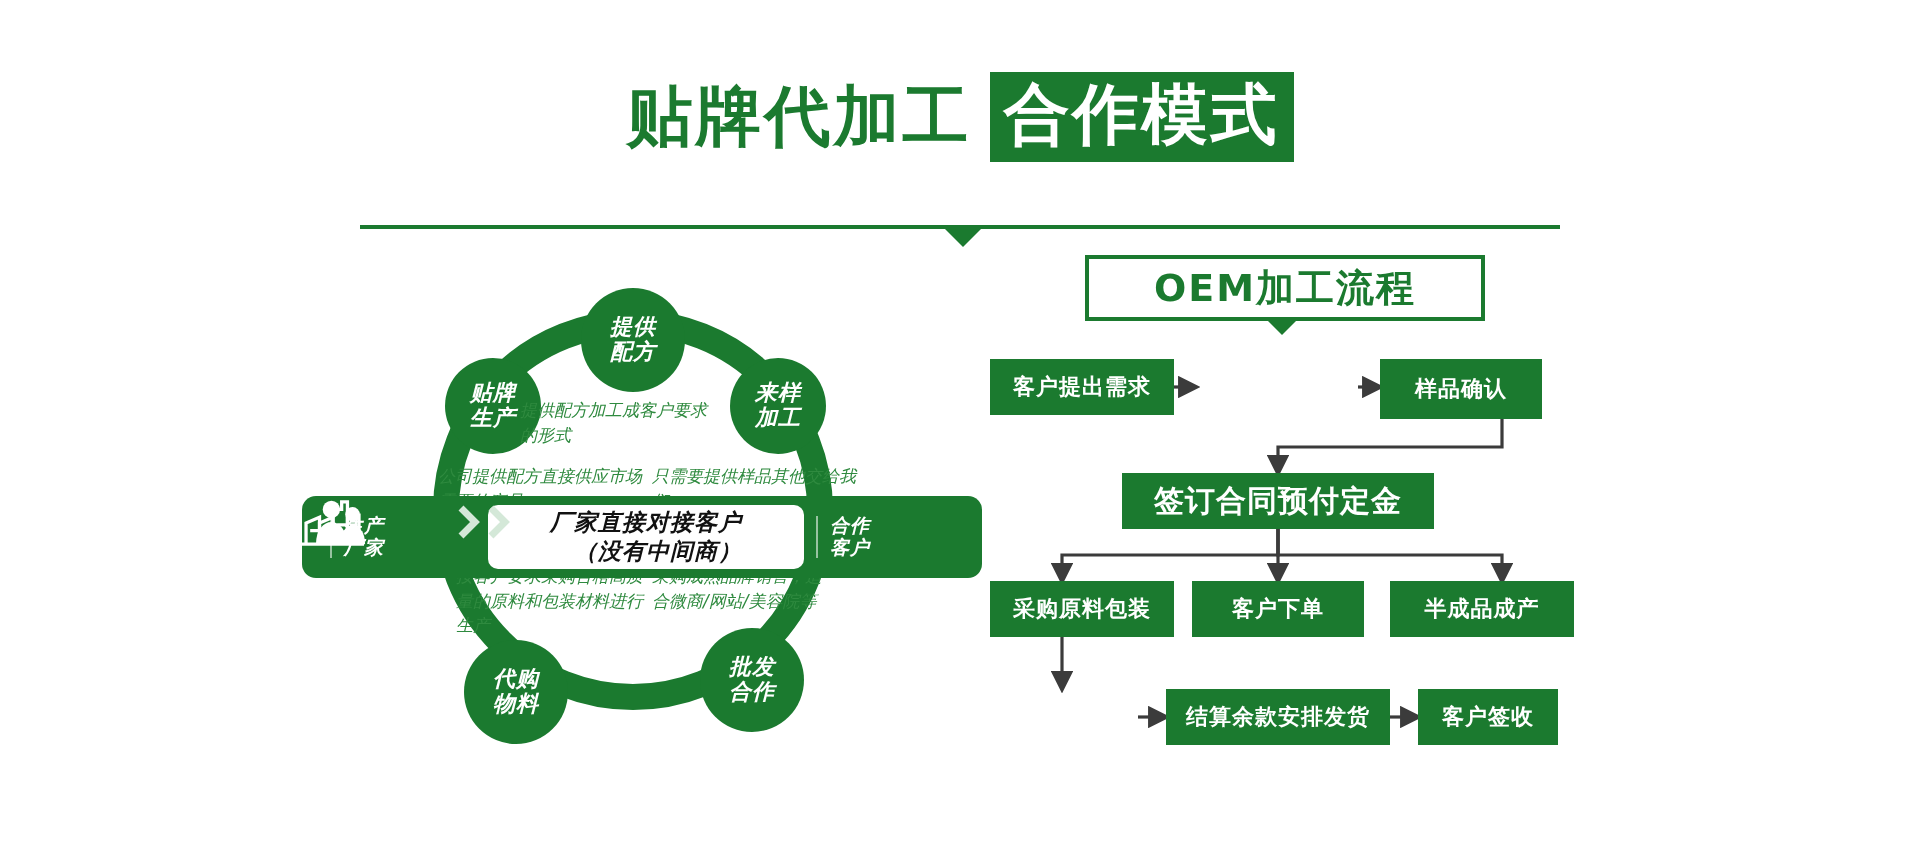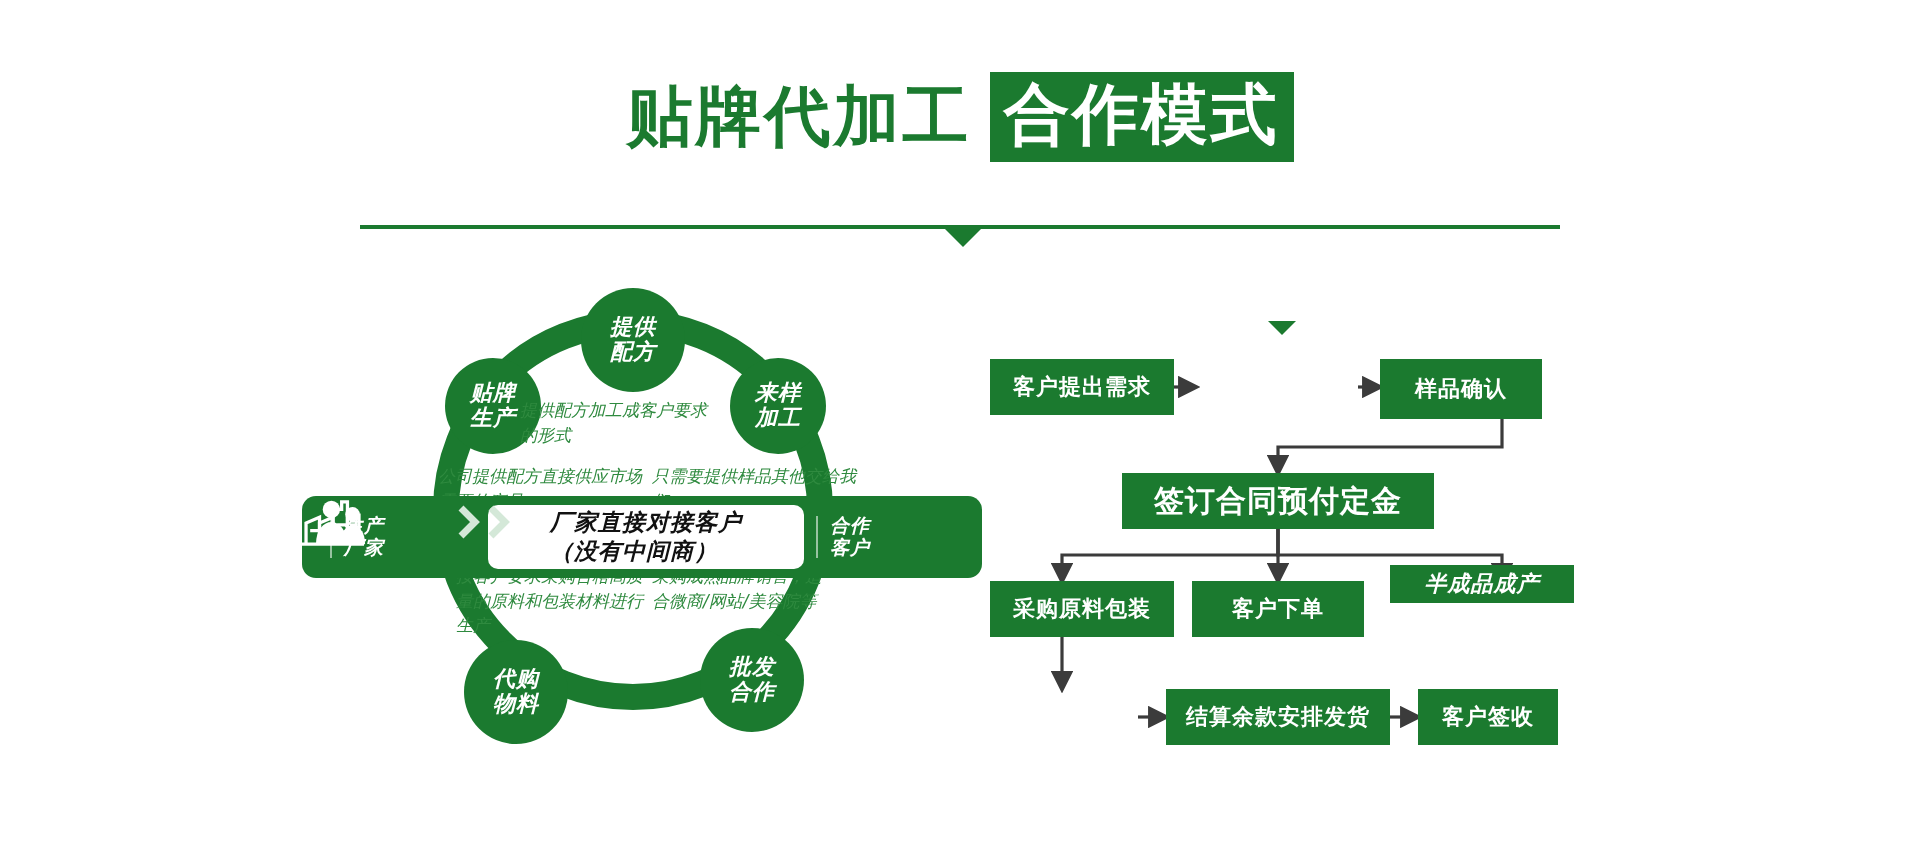--- a/index.html
+++ b/index.html
@@ -85,21 +85,21 @@
     line-height: 1.18; letter-spacing: 1px;
   }
   .cb-center {
     flex: 1; height: 64px; margin: 0 0;
     background: #ffffff; border-radius: 10px;
     display: flex; align-items: center; justify-content: center;
     position: relative;
   }
   .cb-center-text {
     color: #111; font-weight: 700; font-size: 23px;
-    line-height: 1.24; text-align: left; letter-spacing: 1px;
+    line-height: 1.24; text-align: right; letter-spacing: 1px;
   }
   .chev { position: absolute; width: 22px; height: 34px; }
   .chev.left  { left: -30px; }
   .chev.right { right: -30px; }
   .cb-right { display: flex; align-items: center; padding-right: 16px; width: 178px; justify-content: flex-start; }
   .people-icon { width: 60px; height: 52px; margin-left: 10px; }
 
   
   .flow { position: absolute; left: 990px; top: 255px; width: 600px; height: 520px; }
 
@@ -223,20 +223,23 @@
           <div>合作</div>
           <div>客户</div>
         </div>
       </div>
 
     </div>
   </div>
 
   <div class="flow">
 
+    <div class="oem-title">
+      <div class="oem-title-text">OEM加工流程</div>
+    </div>
     <div class="oem-caret"></div>
 
     <svg class="conn" width="600" height="520" viewBox="0 0 600 520">
       <defs>
         <marker id="ah" markerWidth="7" markerHeight="7" refX="5.6" refY="3.5" orient="auto">
           <path d="M0,0 L7,3.5 L0,7 z" fill="#3b3b3b"></path>
         </marker>
       </defs>
       <g stroke="#3b3b3b" stroke-width="3.2" fill="none">
 
@@ -256,20 +259,20 @@
       </g>
     </svg>
 
     <div class="fbox s" style="left:0px;   top:104px; width:184px; height:56px;">客户提出需求</div>
     <div class="fbox s" style="left:390px; top:104px; width:162px; height:60px;">样品确认</div>
 
     <div class="fbox lg" style="left:132px; top:218px; width:312px; height:56px;">签订合同预付定金</div>
 
     <div class="fbox s" style="left:0px;   top:326px; width:184px; height:56px;">采购原料包装</div>
     <div class="fbox s" style="left:202px; top:326px; width:172px; height:56px;">客户下单</div>
-    <div class="fbox s" style="left:400px; top:310px; width:184px; height:38px;font-style:italic;">半成品成产</div>
+    <div class="fbox s" style="left:400px; top:326px; width:184px; height:56px;">半成品成产</div>
 
     <div class="fbox s" style="left:176px; top:434px; width:224px; height:56px;">结算余款安排发货</div>
     <div class="fbox s" style="left:428px; top:434px; width:140px; height:56px;">客户签收</div>
 
   </div>
 
 </div>
 
 </body></html>

